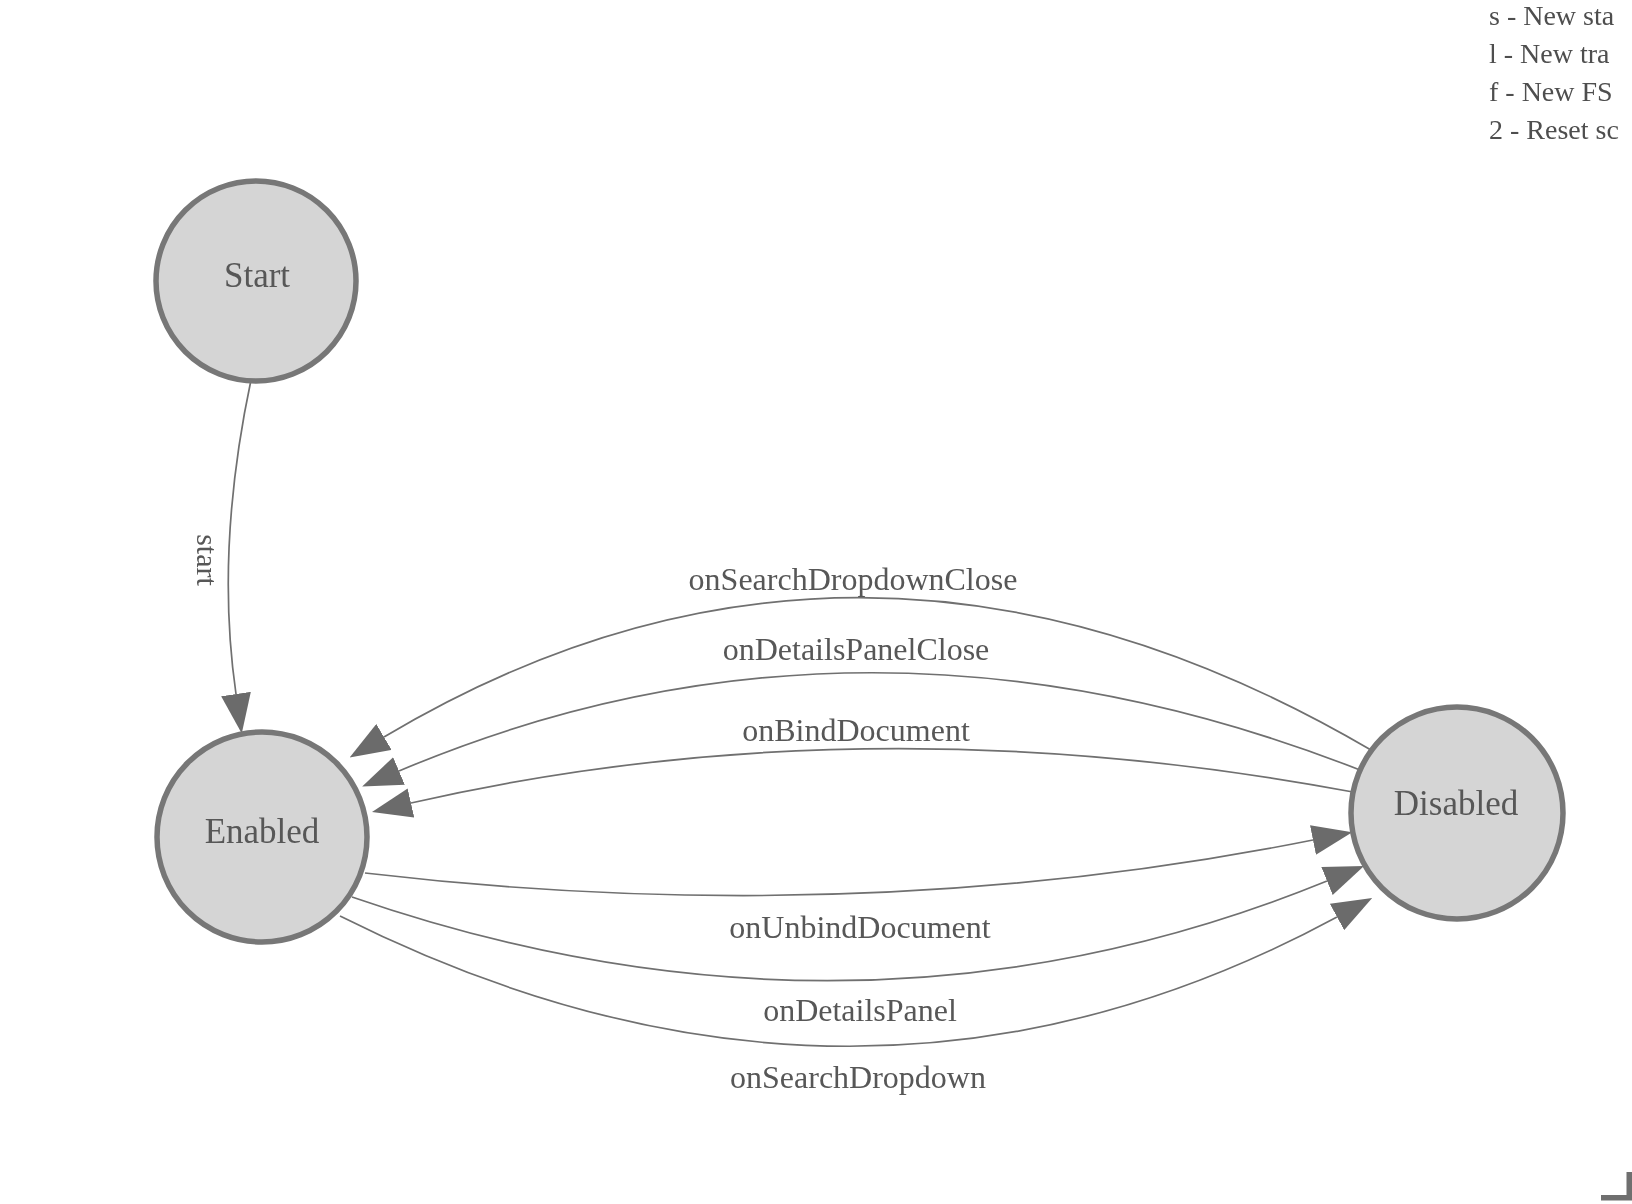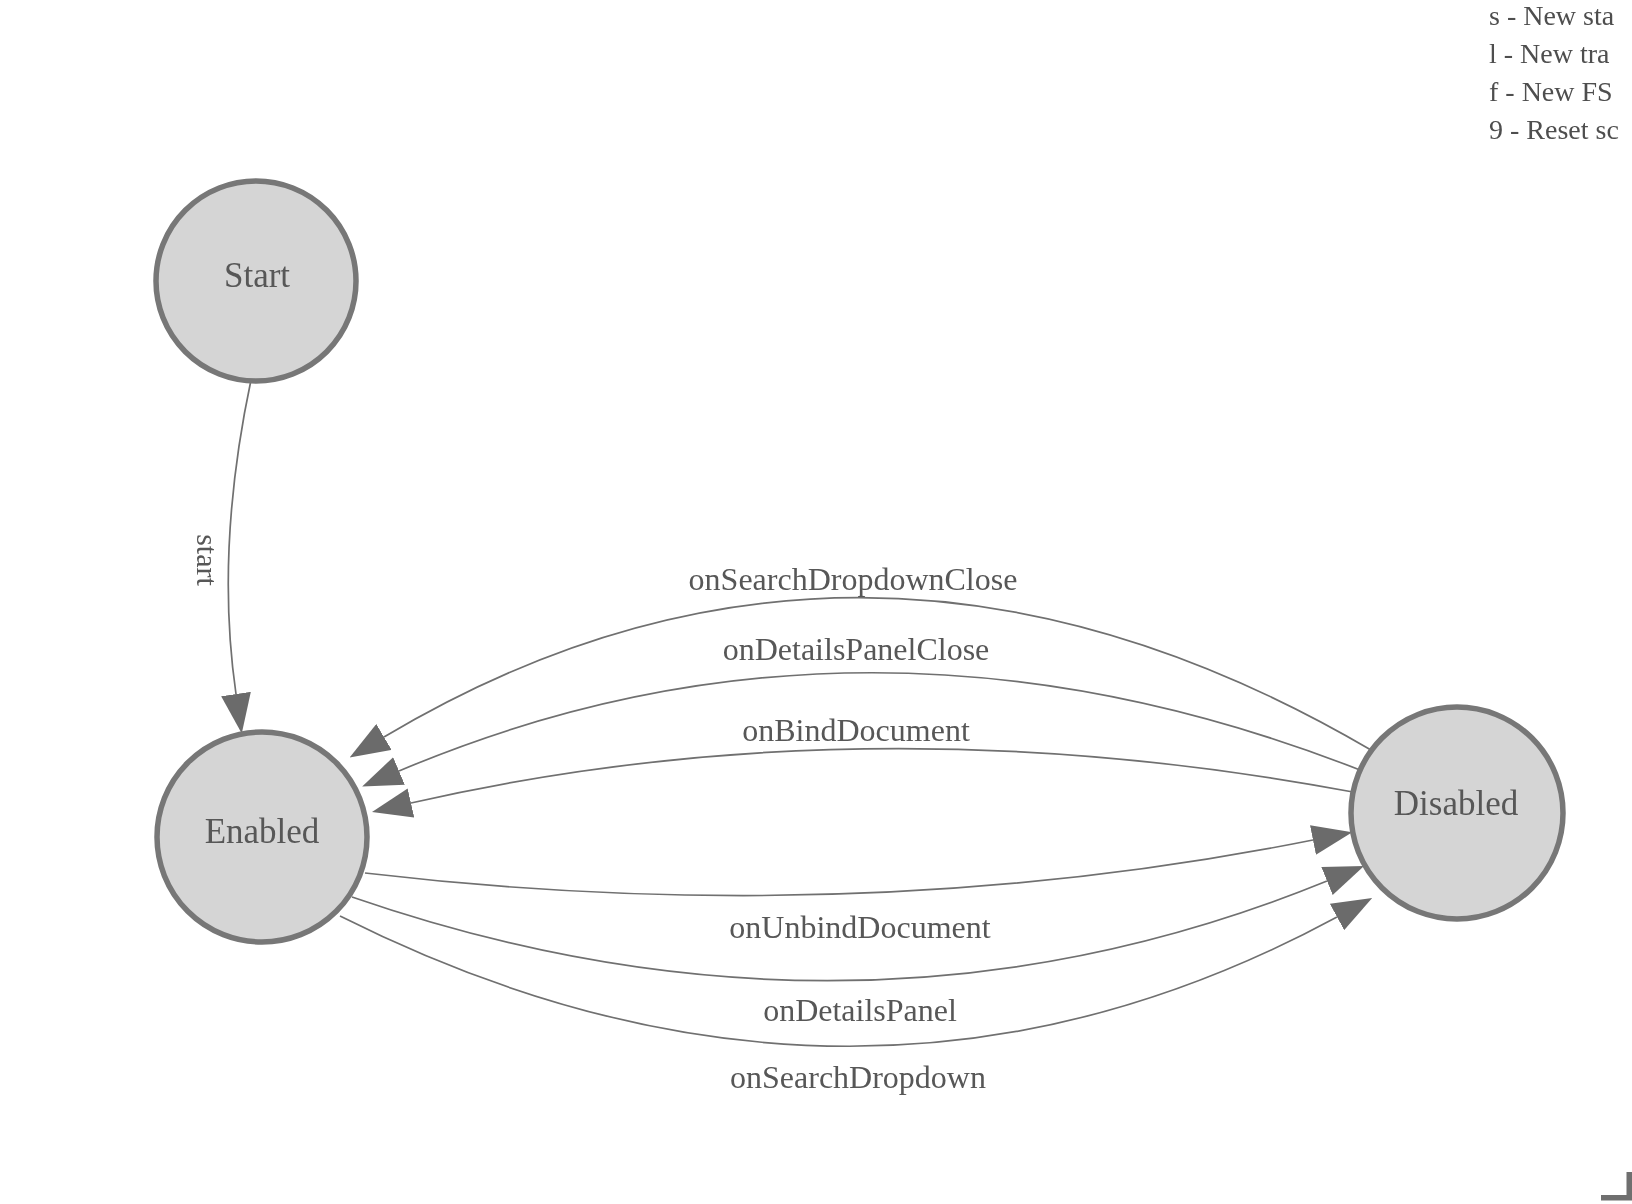--- a/index.html
+++ b/index.html
@@ -124,16 +124,16 @@
       <text class="node-label" x="1456" y="815">Disabled</text>
     </g>
 
     <path class="corner" d="M 1601 1195 H 1626.5 V 1172 H 1632 V 1200.5 H 1601 Z"></path>
   </svg>
 
   <div class="legend">
     <div>s - New sta</div>
     <div>l - New tra</div>
     <div>f - New FS</div>
-    <div>9 - Reset sc</div>
+    <div>2 - Reset sc</div>
   </div>
 
 </div>
 
 </body></html>

